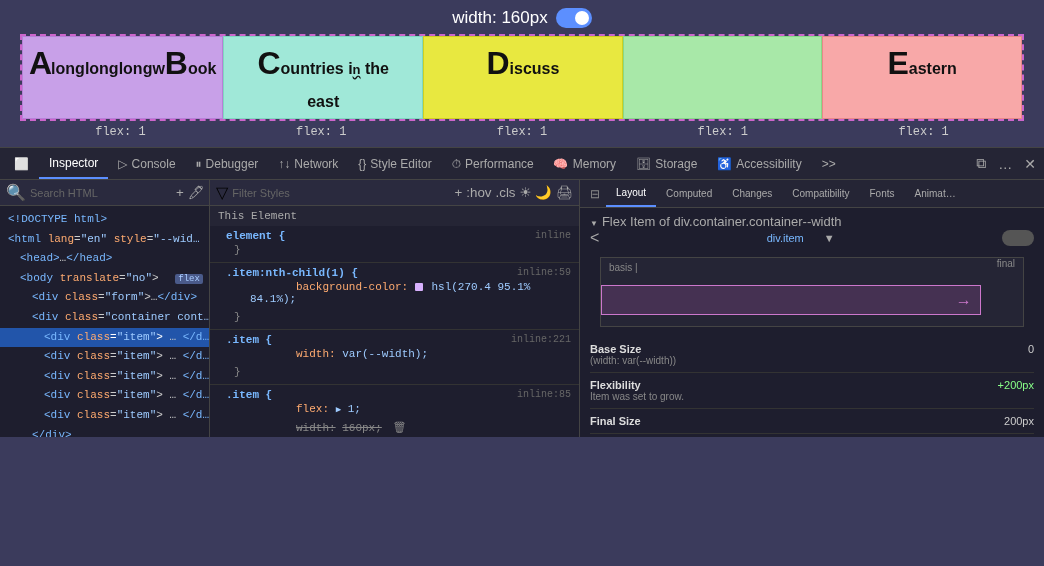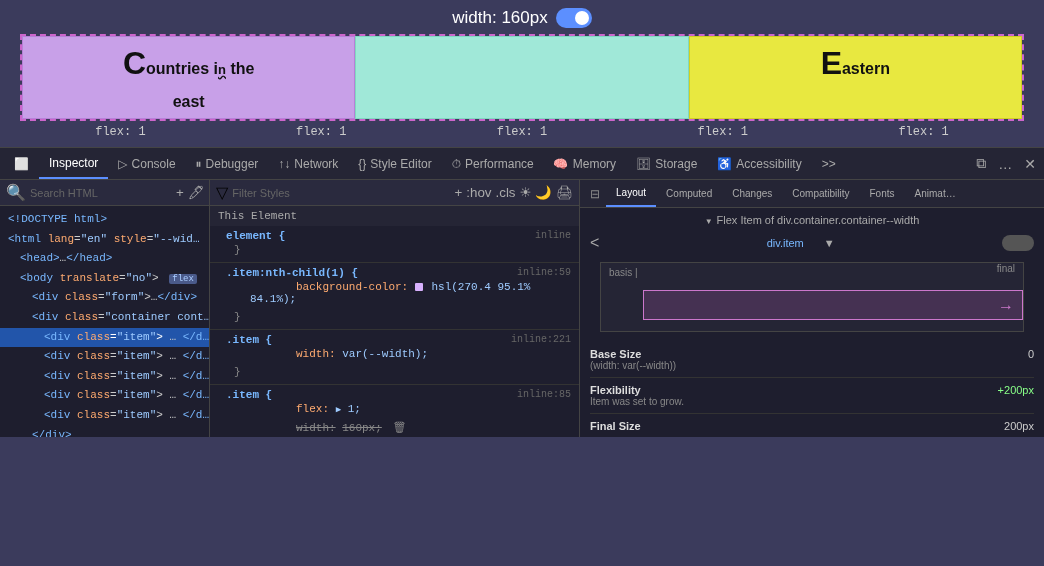--- a/index.html
+++ b/index.html
@@ -190,21 +190,21 @@
 
     .tag { color: #79b8ff; }
     .attr { color: #ffab70; }
     .val { color: #9ecbff; }
     .badge {
       background: #4a5a8a;
       color: #aaccff;
       font-size: 9px;
       padding: 0 3px;
       border-radius: 2px;
-      margin-left: 4px;
+      margin-left: 10px;
     }
 
     
     .css-panel {
       width: 370px;
       border-right: 1px solid #444;
       display: flex;
       flex-direction: column;
       flex-shrink: 0;
     }
@@ -311,27 +311,26 @@
 
     .layout-content {
       flex: 1;
       overflow-y: auto;
       font-size: 11px;
       color: #ccc;
       padding: 6px 10px;
     }
 
     .layout-header {
-      font-size: 11px;
+      font-size: 13px;
       color: #aaa;
-      margin-bottom: 8px;
+      margin-bottom: 0;
       display: flex;
       align-items: center;
       gap: 4px;
-      justify-content: center;
     }
 
     .layout-nav {
       display: flex;
       align-items: center;
       justify-content: space-between;
       margin-bottom: 10px;
     }
 
     .nav-btn {
@@ -360,21 +359,21 @@
 
     
     .box-model {
       margin: 0 10px 10px;
       position: relative;
       background: #252535;
       border: 1px solid #444;
       height: 70px;
       display: flex;
       align-items: center;
-      justify-content: flex-end;
+      justify-content: flex-start;
     }
 
     .basis-label {
       position: absolute;
       left: 8px;
       top: 4px;
       font-size: 10px;
       color: #888;
     }
     .final-label {
@@ -436,21 +435,27 @@
 <body>
 
 <div class="preview-area">
   <div class="width-badge">
     <span>width: 160px</span>
     <div class="toggle-switch"></div>
   </div>
 
   <div class="flex-container">
     <div class="flex-item">
+      <span style="font-size:32px;font-weight:900;letter-spacing:-1px;">A</span><span style="font-size:16px;">longlonglongw</span><span style="font-size:32px;font-weight:900;">B</span><span style="font-size:16px;">ook</span>
+    </div>
+    <div class="flex-item">
       <span style="font-size:32px;font-weight:900;">C</span><span style="font-size:16px;">ountries i</span><span style="font-size:13px;text-decoration:underline wavy;">n</span><span style="font-size:16px;"> the</span><br><span style="font-size:16px;">east</span>
+    </div>
+    <div class="flex-item">
+      <span style="font-size:32px;font-weight:900;">D</span><span style="font-size:16px;">iscuss</span>
     </div>
     <div class="flex-item"></div>
     <div class="flex-item">
       <span style="font-size:32px;font-weight:900;">E</span><span style="font-size:16px;">astern</span>
     </div>
   </div>
 
   <div class="flex-label">
     <span>flex: 1</span>
     <span>flex: 1</span>

